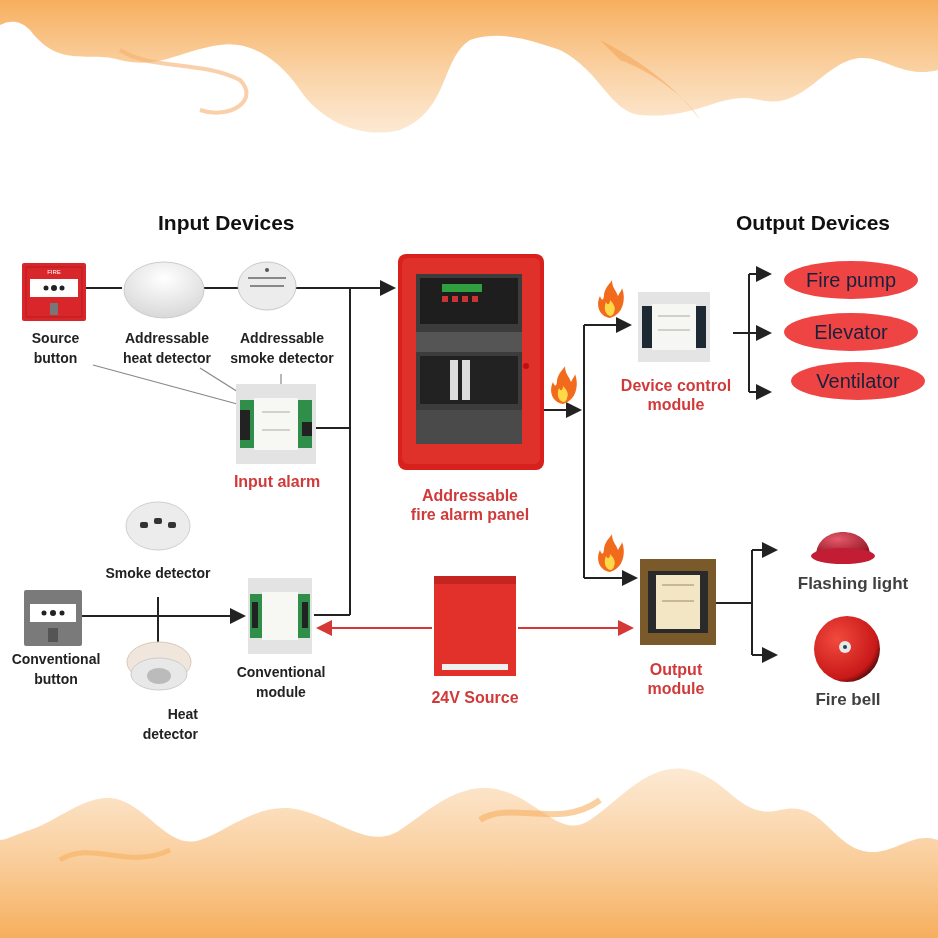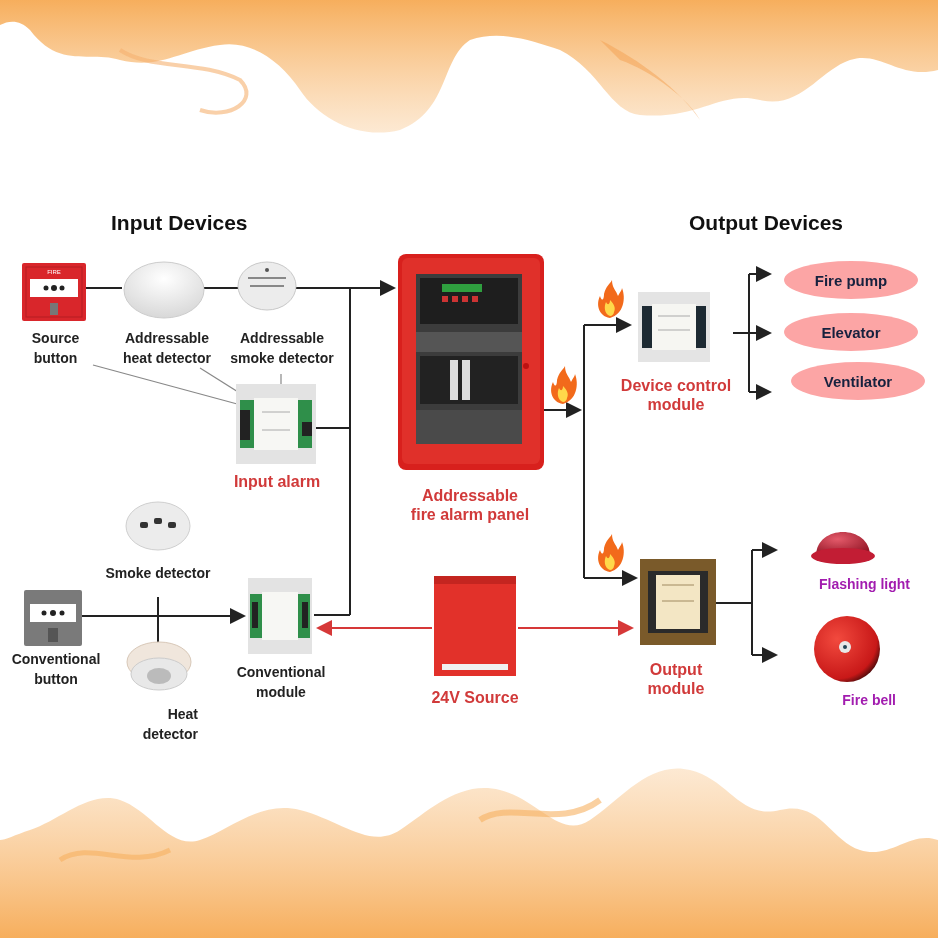--- a/index.html
+++ b/index.html
@@ -1,24 +1,24 @@
 <!DOCTYPE html>
 <html><head>
 <meta charset="utf-8">
 <style>
   html,body{margin:0;padding:0;}
   body{width:938px;height:938px;background:#ffffff;position:relative;overflow:hidden;font-family:"Liberation Sans",sans-serif;}
   .flames-top,.flames-bottom{position:absolute;left:0;width:938px;pointer-events:none;}
   .flames-top{top:0;height:170px;}
   .flames-bottom{top:740px;height:198px;}
-  .heading{position:absolute;font-weight:bold;font-size:21px;color:#111;white-space:nowrap;}
+  .heading{position:absolute;font-weight:bold;font-size:21px;color:#111;white-space:nowrap;margin-left:47px;}
   .lbl{position:absolute;font-weight:bold;font-size:14px;line-height:20px;text-align:center;color:#222;white-space:nowrap;}
   .lbl.red{color:#d13a3a;font-size:16px;line-height:19px;}
-  .lbl.smallred{color:#a21caf;font-size:14px;text-align:right;}
-  .ellipse{position:absolute;width:134px;height:38px;border-radius:50%;background:#fca5a5;display:flex;align-items:center;justify-content:center;font-weight:bold;font-size:15px;color:#16213e;}
+  .lbl.smallred{color:#404040;font-size:17px;}
+  .ellipse{position:absolute;width:134px;height:38px;border-radius:50%;background:#ef4444;display:flex;align-items:center;justify-content:center;font-weight:normal;font-size:20px;color:#16213e;}
   svg.wires{position:absolute;left:0;top:0;width:938px;height:938px;}
   .dev{position:absolute;}
 </style>
 </head>
 <body>
 
 <svg class="flames-top" viewBox="0 0 938 170" preserveAspectRatio="none">
   <defs>
     <linearGradient id="fg1" x1="0" y1="0" x2="0" y2="1">
       <stop offset="0" stop-color="#f5a040" stop-opacity="0.85"></stop>

